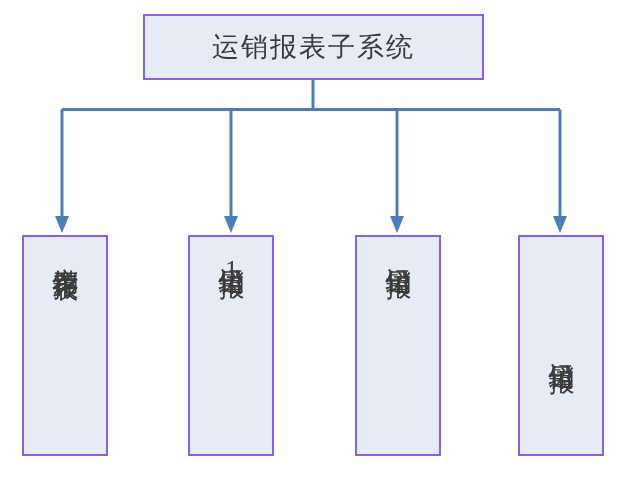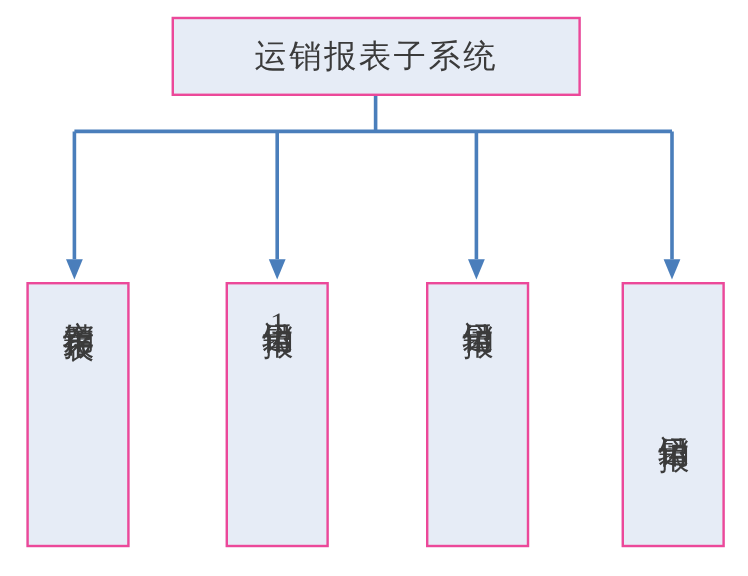--- a/index.html
+++ b/index.html
@@ -23,21 +23,21 @@
     position: absolute;
     left: 0;
     top: 0;
     width: 623px;
     height: 480px;
   }
   .node {
     position: absolute;
     box-sizing: border-box;
     background: #e6ecf6;
-    border: 2px solid #ec4899;
+    border: 2px solid #8b5cf6;
     color: #3b3b3b;
   }
   .node-root {
     left: 143px;
     top: 14px;
     width: 341px;
     height: 66px;
     display: flex;
     align-items: center;
     justify-content: center;

